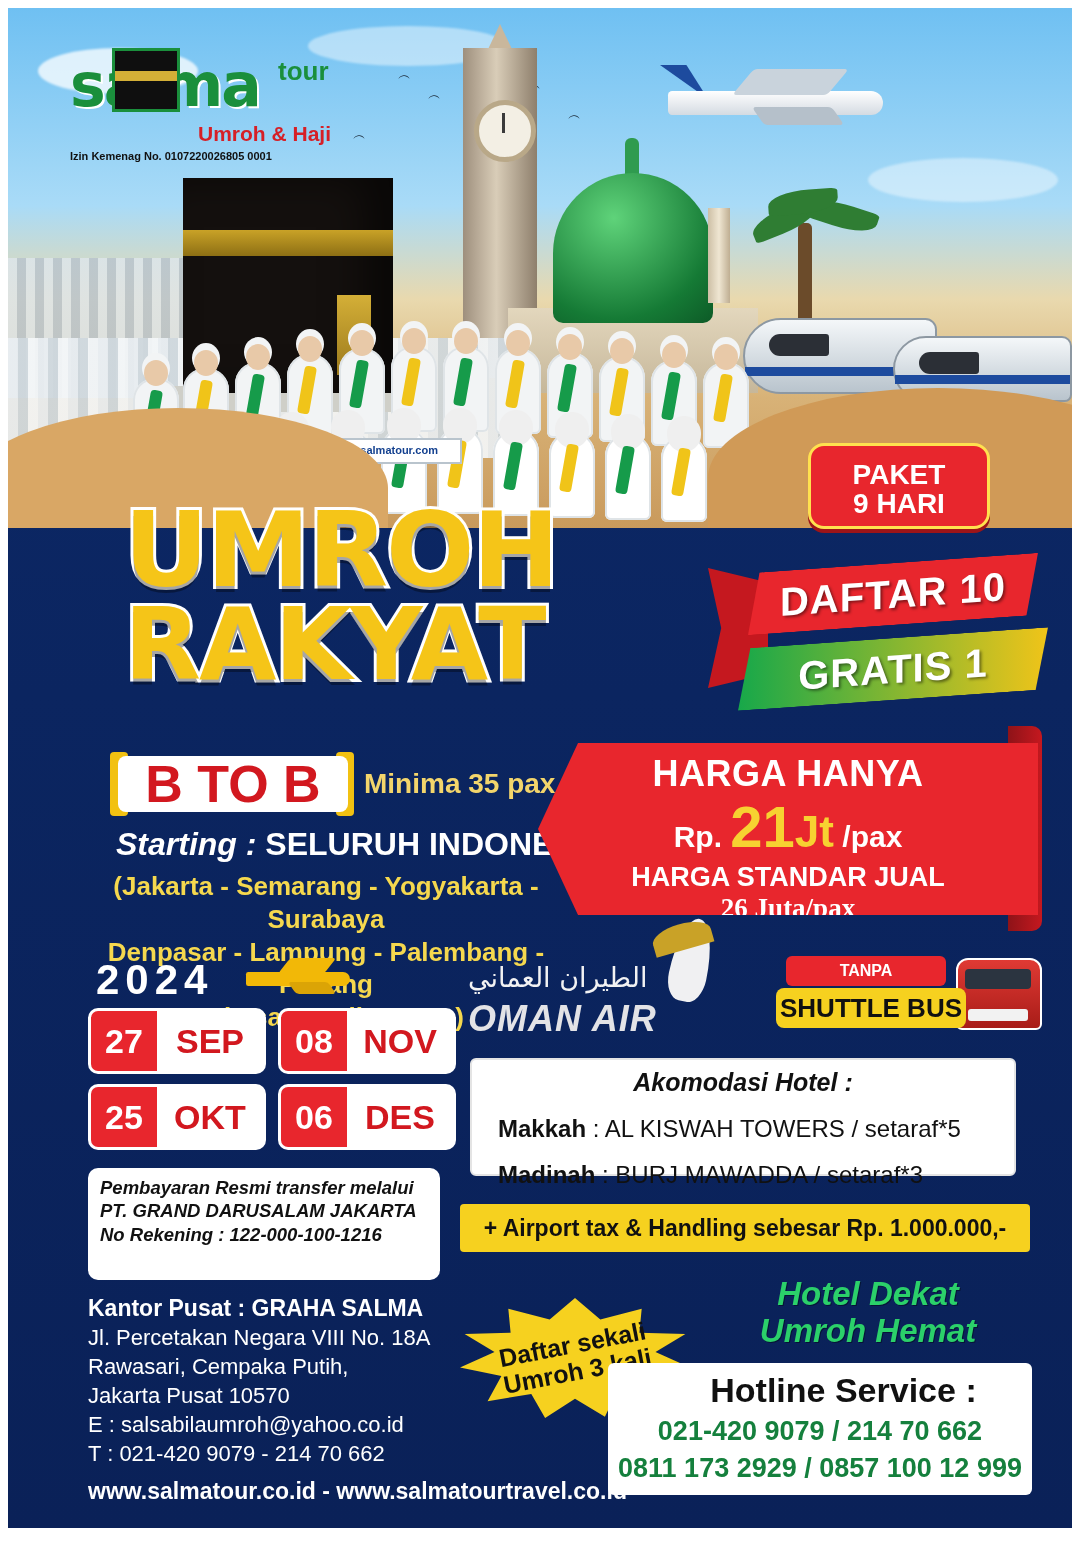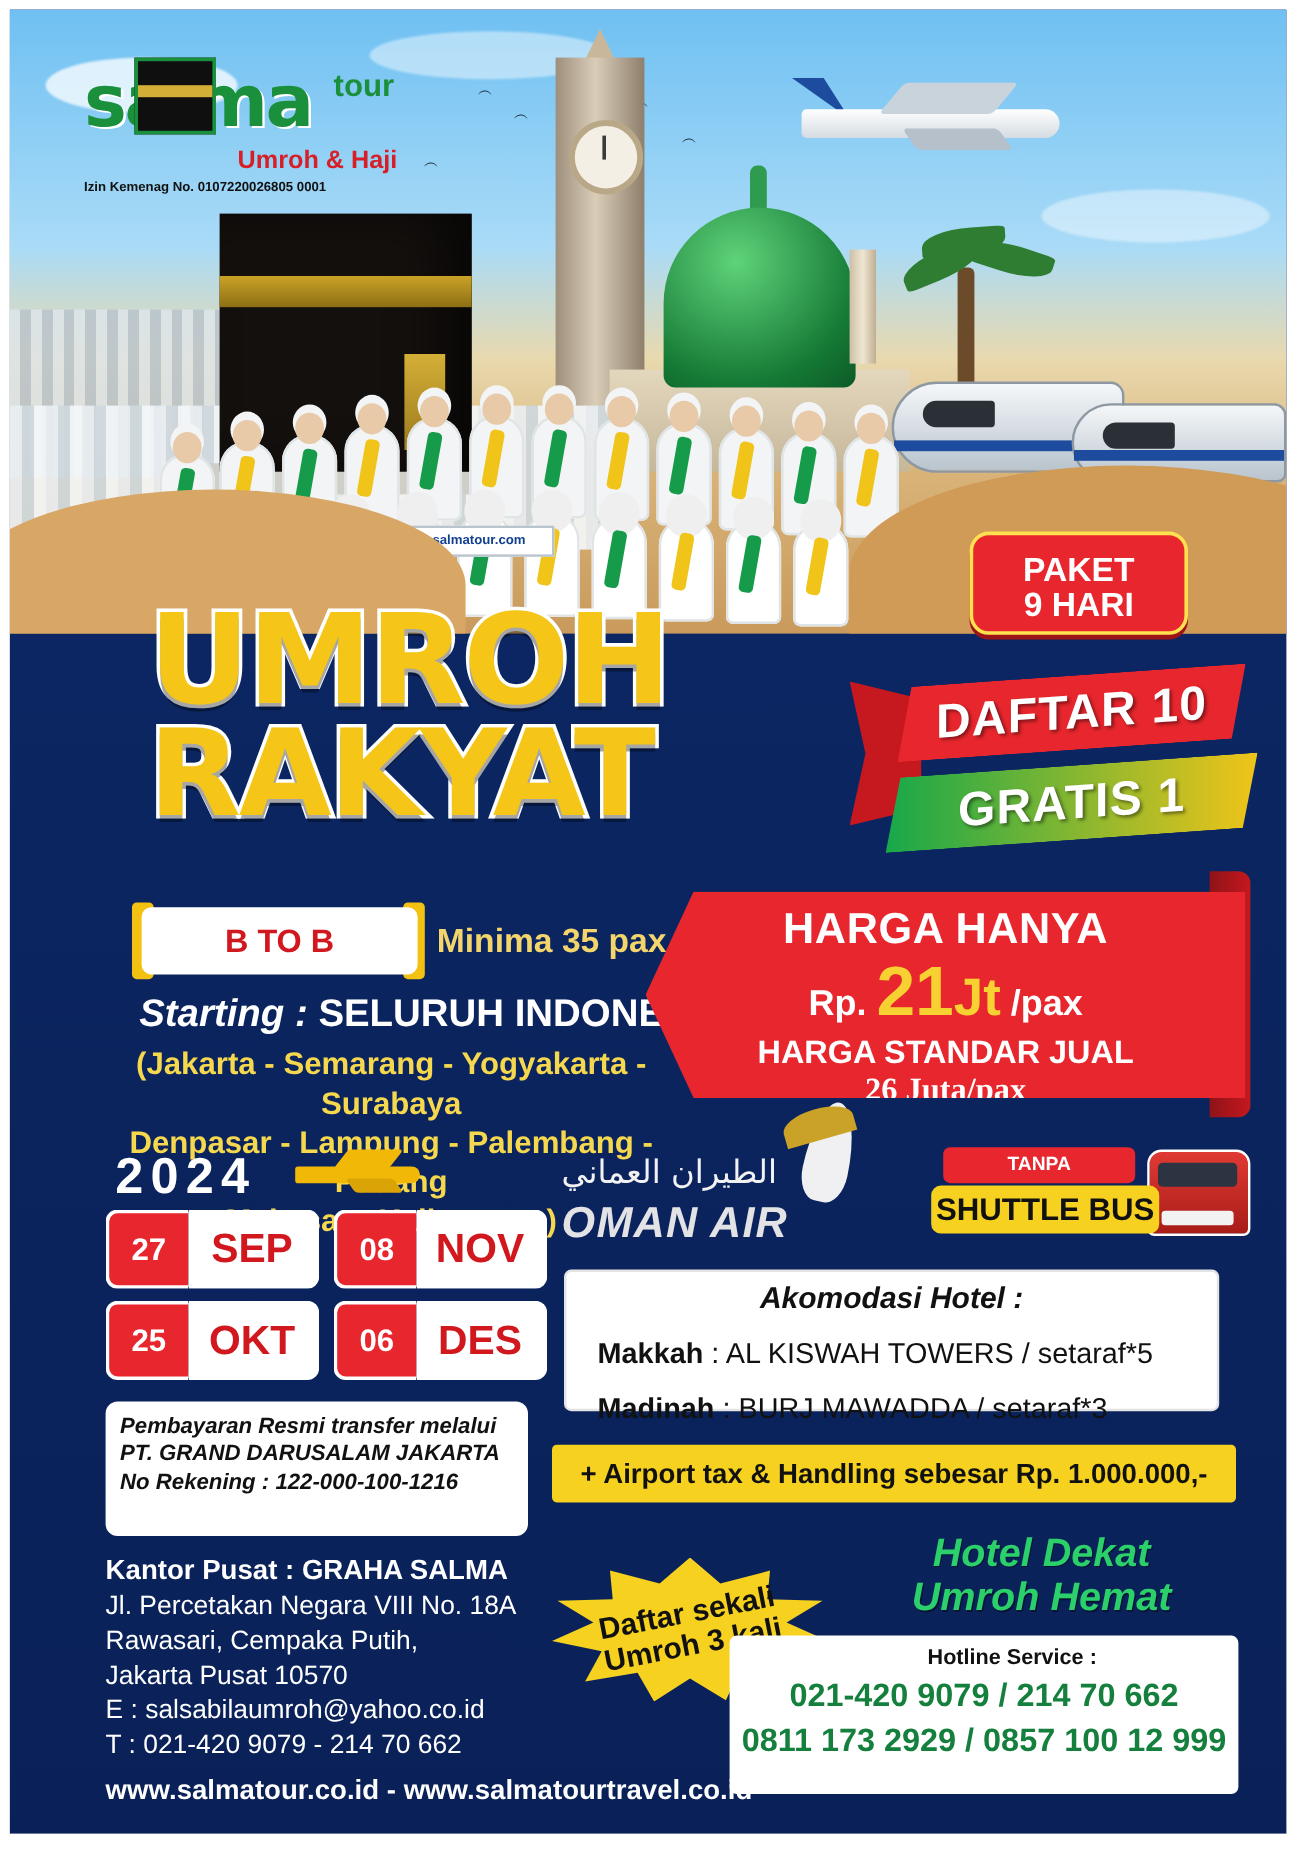--- a/index.html
+++ b/index.html
@@ -90,21 +90,21 @@
   .ribbon1{left:740px;top:555px;width:290px;background:#e8262d;transform:skewY(-4deg);
            clip-path:polygon(4% 0,100% 0,96% 100%,0 100%);}
   .ribbon2{left:730px;top:630px;width:310px;background:linear-gradient(90deg,#17a84a,#f0c419);transform:skewY(-4deg);
            clip-path:polygon(4% 0,100% 0,96% 100%,0 100%);}
   .rib-tail{position:absolute;left:700px;top:560px;width:60px;height:120px;background:#c5181f;
             clip-path:polygon(0 0,100% 12%,100% 88%,0 100%,22% 50%);}
 
   
   .btob-wrap{position:absolute;left:88px;top:748px;width:460px;height:58px;}
   .btob{position:absolute;left:22px;top:0;width:230px;height:56px;background:#ffffff;border-radius:8px;
-        display:flex;align-items:center;justify-content:center;font-weight:bold;font-size:27px;color:#d2181f;}
+        display:flex;align-items:center;justify-content:center;font-weight:bold;font-size:52px;color:#d2181f;}
   .btob-bar{position:absolute;top:-4px;width:18px;height:64px;background:#f2c111;border-radius:4px;}
   .minima{position:absolute;left:268px;top:12px;font-size:28px;color:#f3d56b;font-weight:600;}
   .starting{position:absolute;left:108px;top:818px;font-size:32px;color:#ffffff;font-weight:bold;font-style:italic;}
   .starting b{font-style:normal;}
   .cities{position:absolute;left:68px;top:862px;width:500px;text-align:center;color:#f5d84e;font-weight:bold;
           font-size:26px;line-height:1.26;}
 
   
   .price{position:absolute;left:530px;top:735px;width:500px;height:172px;background:#e8262d;
          clip-path:polygon(8% 0,100% 0,100% 100%,8% 100%,0 50%);
@@ -120,21 +120,21 @@
 
   
   .year{position:absolute;left:88px;top:948px;font-size:42px;font-weight:bold;color:#ffffff;letter-spacing:6px;}
   .year-plane{position:absolute;left:232px;top:948px;width:120px;height:44px;}
   .yp-body{position:absolute;left:6px;top:16px;width:104px;height:14px;border-radius:8px 24px 24px 8px;background:#f2b807;}
   .yp-wing{position:absolute;left:44px;top:2px;width:46px;height:16px;background:#f2b807;transform:skewX(-38deg);border-radius:3px;}
   .yp-wing2{position:absolute;left:52px;top:26px;width:40px;height:12px;background:#dba406;transform:skewX(34deg);border-radius:3px;}
   .dates{position:absolute;left:80px;top:1000px;width:372px;}
   .drow{display:flex;margin-bottom:10px;}
   .dcell{display:flex;margin-right:12px;}
-  .dnum{width:66px;height:60px;background:#e8262d;color:#fff;font-size:26px;font-weight:bold;
+  .dnum{width:66px;height:60px;background:#e8262d;color:#fff;font-size:34px;font-weight:bold;
         display:flex;align-items:center;justify-content:center;border-radius:10px 0 0 10px;border:3px solid #fff;border-right:none;}
   .dmon{width:106px;height:60px;background:#ffffff;color:#d2181f;font-size:34px;font-weight:bold;
         display:flex;align-items:center;justify-content:center;border-radius:0 10px 10px 0;border:3px solid #fff;border-left:none;}
 
   
   .oman{position:absolute;left:460px;top:940px;width:280px;height:95px;color:#e9e9ea;}
   .oman-ar{position:absolute;left:0;top:14px;font-size:27px;font-family:"DejaVu Sans",sans-serif;color:#f2f2f3;}
   .oman-en{position:absolute;left:0;top:50px;font-size:36px;font-weight:bold;font-style:italic;color:#e3e3e6;letter-spacing:1px;}
   .oman-mark{position:absolute;left:176px;top:-30px;width:90px;height:90px;}
   .om1{position:absolute;left:28px;top:0;width:38px;height:84px;background:#f0f0f2;border-radius:50% 50% 40% 40%/70% 70% 30% 30%;transform:rotate(12deg);}
@@ -178,21 +178,21 @@
   .star-txt{position:absolute;inset:0;display:flex;flex-direction:column;align-items:center;justify-content:center;
     transform:rotate(-11deg);font-weight:bold;font-size:25px;color:#111;line-height:1.1;}
 
   
   .hemat{position:absolute;left:700px;top:1268px;width:320px;text-align:center;font-size:33px;font-weight:bold;
          font-style:italic;color:#2bd06a;line-height:1.12;text-shadow:1px 1px 0 rgba(0,0,0,.4);}
 
   
   .hotline{position:absolute;left:600px;top:1355px;width:424px;height:132px;background:#ffffff;border-radius:6px;
            text-align:center;padding-top:8px;box-sizing:border-box;}
-  .hotline .ht{font-size:18px;font-weight:600;color:#111;margin-left:47px;}
+  .hotline .ht{font-size:34px;font-weight:600;color:#111;margin-left:47px;}
   .hotline .hn{font-size:27px;font-weight:bold;color:#15803d;margin-top:6px;}
 
   .frame-l{position:absolute;left:0;top:0;width:8px;height:1548px;background:#ffffff;}
   .frame-b{position:absolute;left:0;bottom:0;width:1080px;height:14px;background:#ffffff;}
 </style>
 </head>
 <body>
 
 <div class="page">
   <div class="poster">

